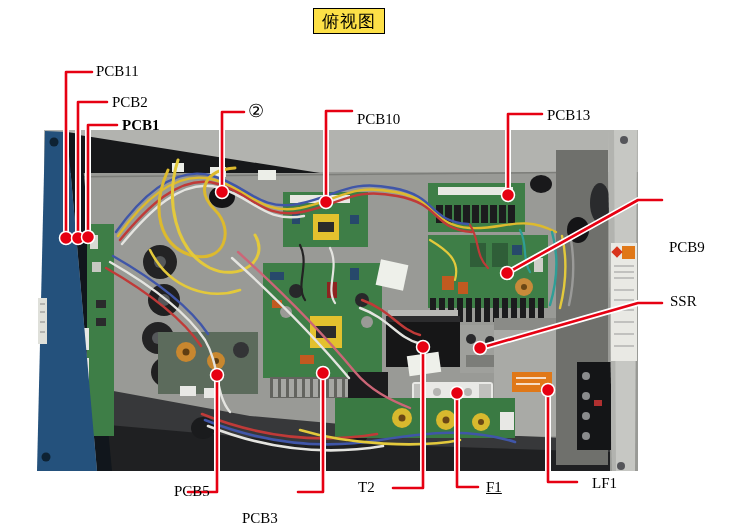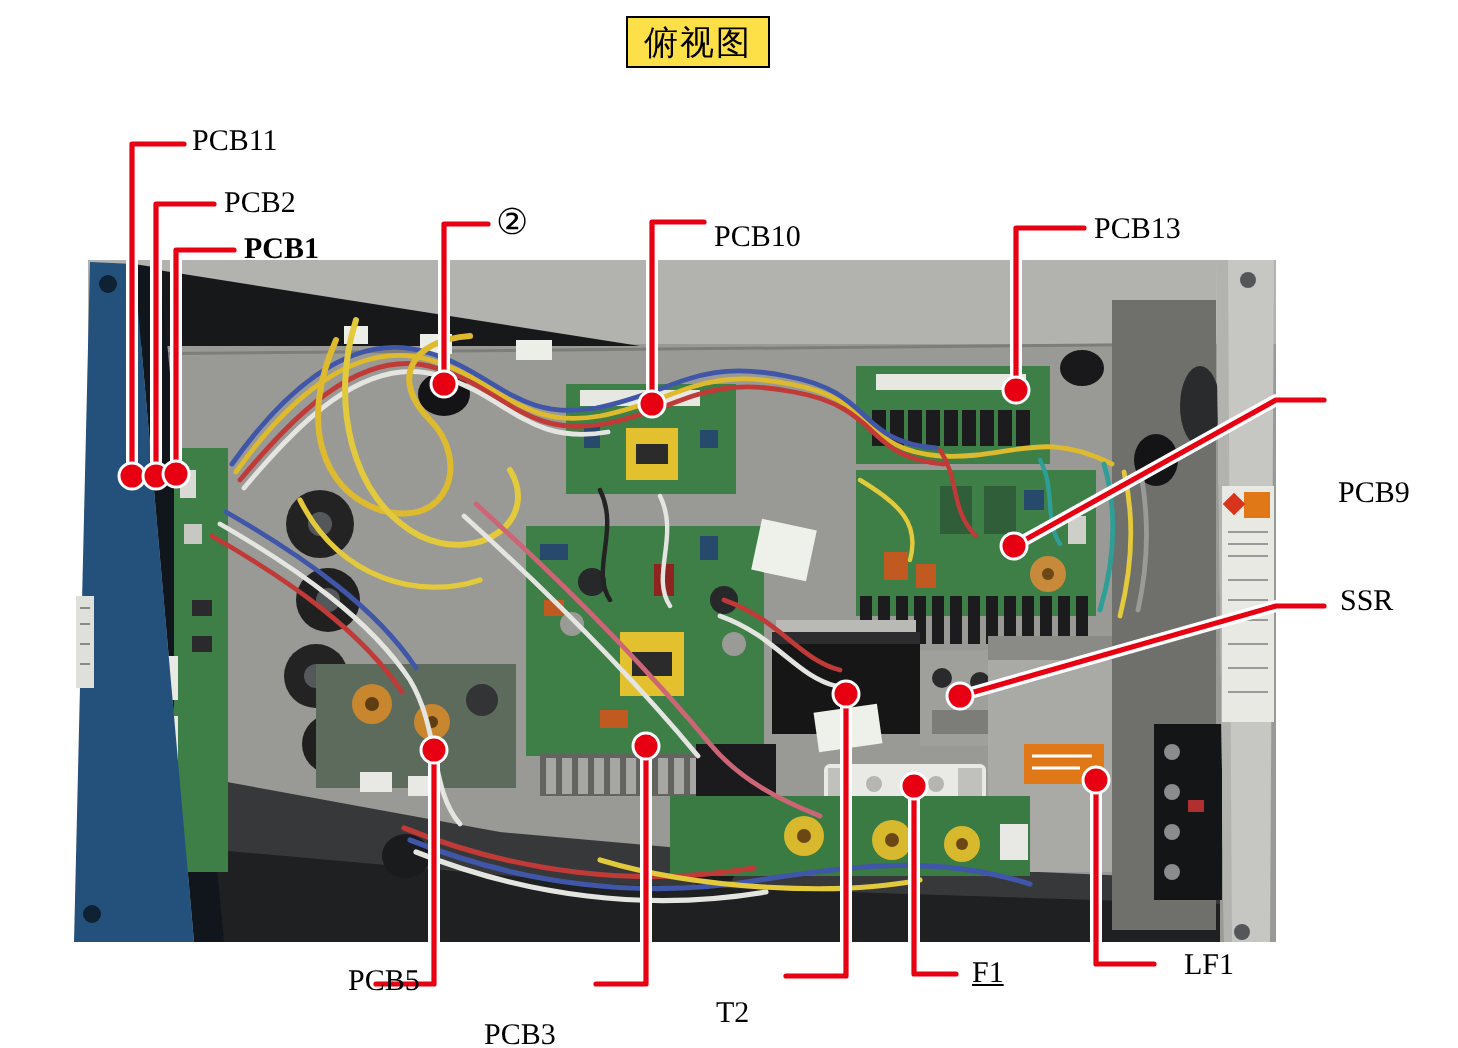--- a/index.html
+++ b/index.html
@@ -329,17 +329,17 @@
   <div class="callout-label" style="left:96px;top:64px;">PCB11</div>
   <div class="callout-label" style="left:112px;top:95px;">PCB2</div>
   <div class="callout-label" style="left:122px;top:118px;font-weight:bold;">PCB1</div>
   <div class="callout-label big" style="left:248px;top:102px;">②</div>
   <div class="callout-label" style="left:357px;top:112px;">PCB10</div>
   <div class="callout-label" style="left:547px;top:108px;">PCB13</div>
   <div class="callout-label" style="left:669px;top:192px;margin-top:48px;">PCB9</div>
   <div class="callout-label" style="left:670px;top:294px;text-align:center;">SSR</div>
   <div class="callout-label" style="left:134px;top:484px;margin-left:40px;">PCB5</div>
   <div class="callout-label" style="left:242px;top:471px;margin-top:40px;">PCB3</div>
-  <div class="callout-label" style="left:358px;top:480px;margin-top:20px;">T2</div>
+  <div class="callout-label" style="left:358px;top:480px;">T2</div>
   <div class="callout-label" style="left:486px;top:480px;text-decoration:underline;">F1</div>
   <div class="callout-label" style="left:592px;top:476px;">LF1</div>
 
 </div>
 
 </body></html>

